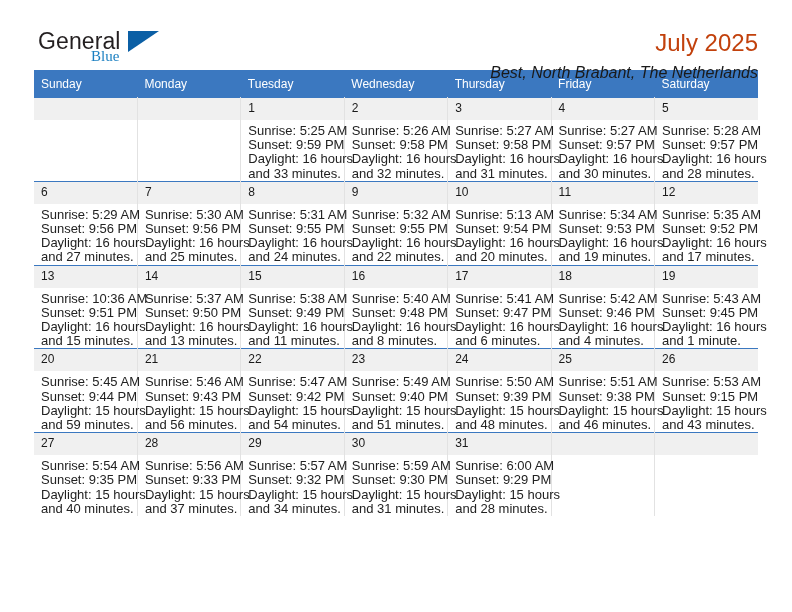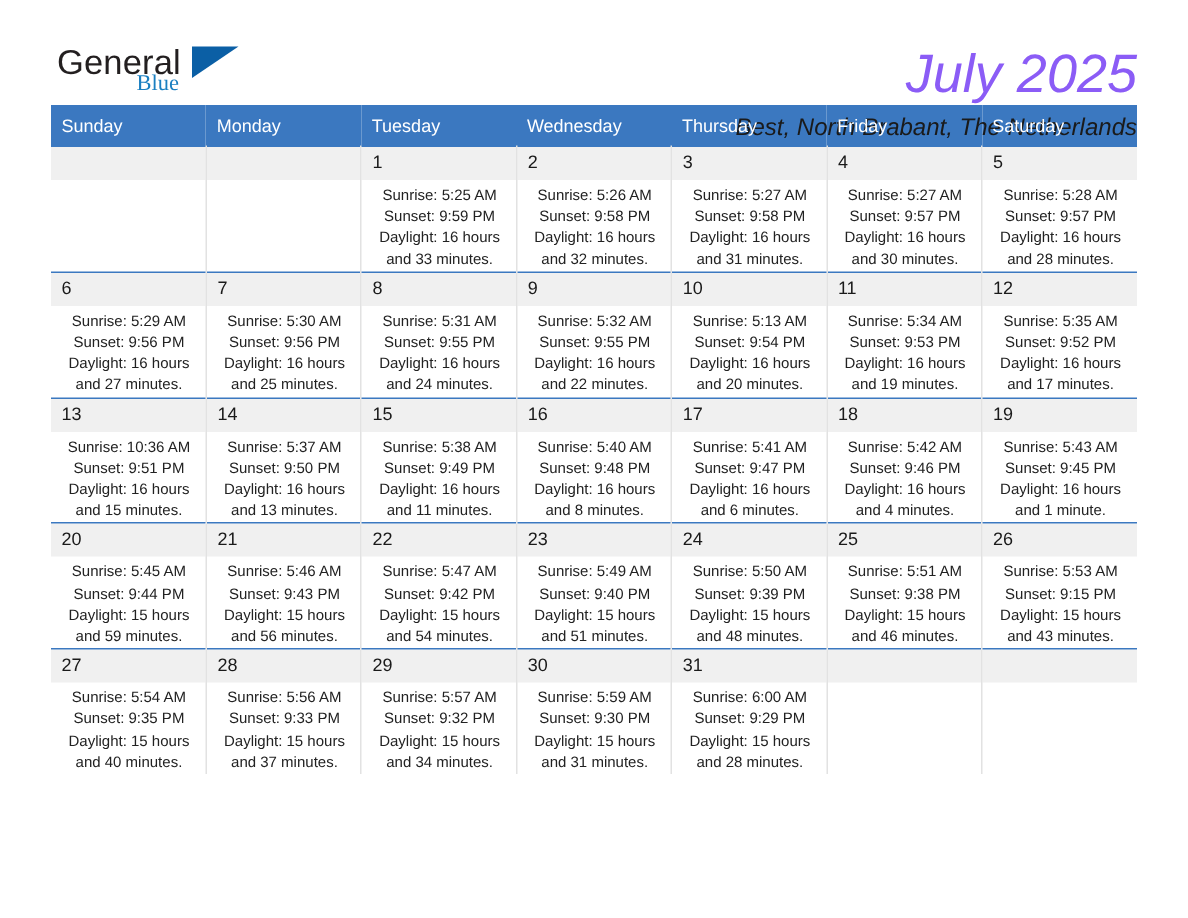--- a/index.html
+++ b/index.html
@@ -62,25 +62,24 @@
     width: 0;
     height: 0;
     border-left: 31px solid #0b5fa5;
     border-bottom: 21px solid transparent;
   }
   .title-wrap {
     text-align: right;
     padding-top: 2px;
   }
   .cal-title {
-    font-size: 36px;
-    color: #8b5cf6;
+    font-size: 24px;
+    color: #c2410c;
     line-height: 1.05;
     white-space: nowrap;
-    font-style: italic;
   }
   .cal-sub {
     font-size: 16px;
     color: #1a1a1a;
     margin-top: 9px;
     white-space: nowrap;
     font-style: italic;
   }
 
   
@@ -117,24 +116,23 @@
     padding: 3px 0 3px 7px;
     height: 16px;
     box-sizing: content-box;
     line-height: 14px;
   }
   .daynum.empty {
     color: transparent;
   }
   .details {
     padding: 4px 6px 0 7px;
-    font-size: 10px;
+    font-size: 13px;
     line-height: 14.2px;
     color: #222222;
-    text-align: center;
   }
   .details div {
     white-space: nowrap;
   }
 </style>
 </head>
 <body>
 
 <div class="page">
 

